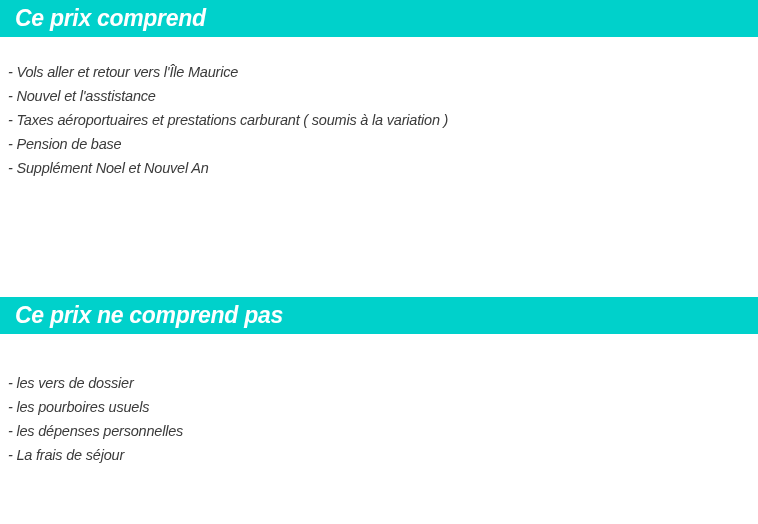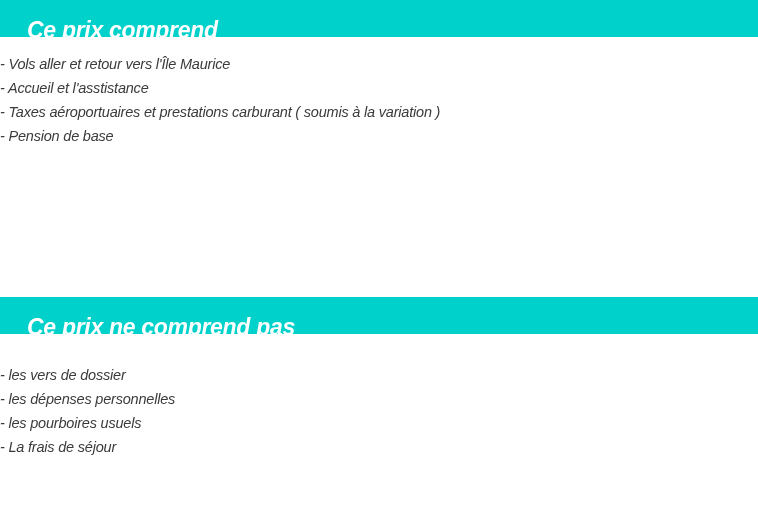--- a/index.html
+++ b/index.html
@@ -1,41 +1,42 @@
 <!DOCTYPE html>
 <html><head>
   <meta charset="utf-8">
   <style>
     html, body { margin: 0; padding: 0; background: #ffffff; }
     body { width: 758px; height: 524px; position: relative; overflow: hidden;
            font-family: "Liberation Sans", "DejaVu Sans", sans-serif; }
     .band { position: absolute; left: 0; width: 758px; height: 37px; background: #00d1cb; }
-    .band h2 { margin: 12px; position: absolute; left: 15px; top: 4px; font-size: 23px; line-height: 28px;
+    .band h2 { margin: 0; position: absolute; left: 15px; top: 4px; font-size: 23px; line-height: 28px;
                font-style: italic; font-weight: bold; color: #ffffff; letter-spacing: -0.3px; }
-    .list { position: absolute; left: 0; margin: 0; padding: 0; list-style: none; }
+    .list { position: absolute; left: 0; margin: 8px; padding: 0; list-style: none; }
     .list li { font-size: 14.5px; line-height: 24px; font-style: italic; color: #3b3b3b; letter-spacing: -0.2px; white-space: nowrap; }
     #band1 { top: 0; }
     #list1 { top: 52px; }
     #band2 { top: 297px; }
     #list2 { top: 363px; }
   </style>
 </head>
 <body>
 
 <div class="band" id="band1">
   <h2>Ce prix comprend</h2>
 </div>
 <ul class="list" id="list1">
   <li>- Vols aller et retour vers l'Île Maurice</li>
-  <li>- Accueil et l'asstistance</li>
+  <li>- Nouvel et l'asstistance</li>
   <li>- Taxes aéroportuaires et prestations carburant ( soumis à la variation )</li>
   <li>- Pension de base</li>
+  <li>- Supplément Noel et Nouvel An</li>
 </ul>
 
 <div class="band" id="band2">
   <h2>Ce prix ne comprend pas</h2>
 </div>
 <ul class="list" id="list2">
   <li>- les vers de dossier</li>
+  <li>- les pourboires usuels</li>
   <li>- les dépenses personnelles</li>
-  <li>- les pourboires usuels</li>
   <li>- La frais de séjour</li>
 </ul>
 
 </body></html>

